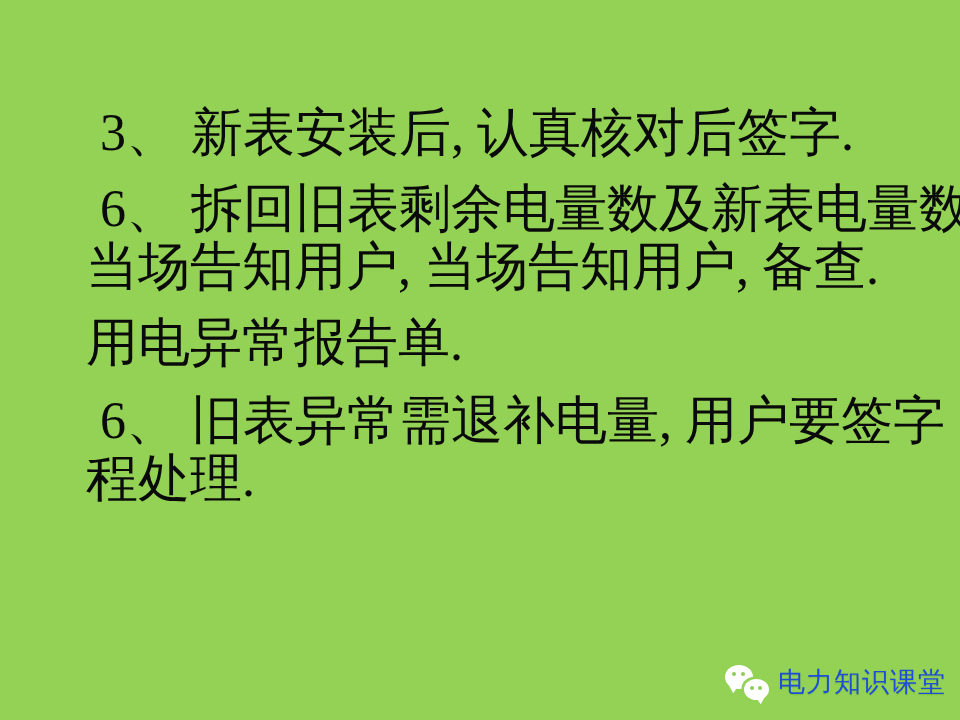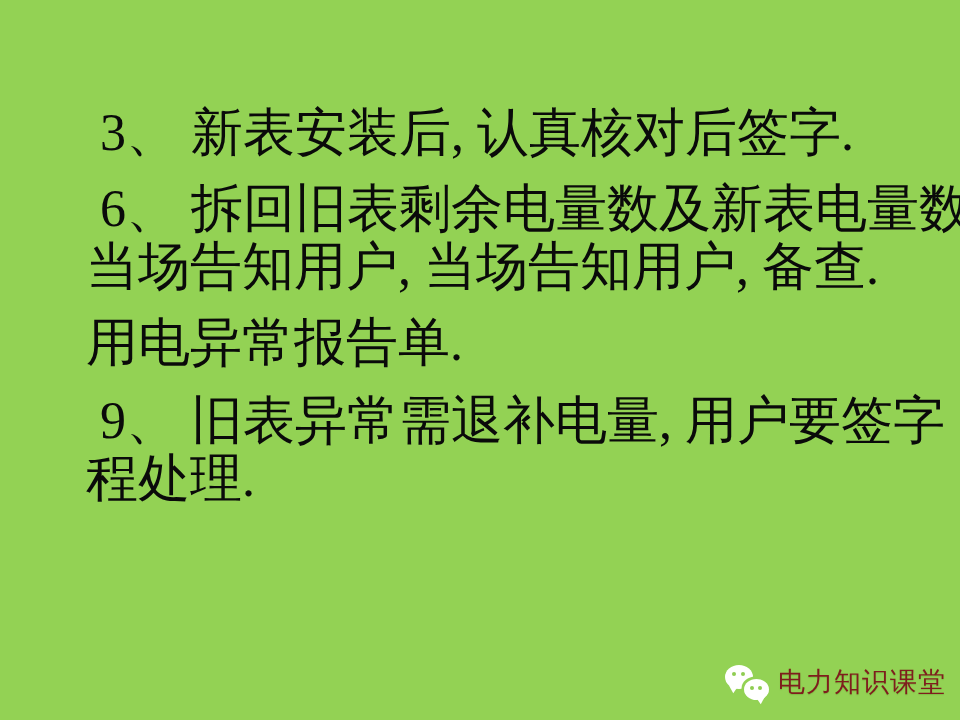--- a/index.html
+++ b/index.html
@@ -136,21 +136,21 @@
     height: 4px;
     border-radius: 50%;
     background: #8fcd52;
   }
   .wechat-icon .eye-b1 { left: 7px;  top: 8px; }
   .wechat-icon .eye-b2 { left: 16px; top: 8px; }
   .wechat-icon .eye-f1 { right: 15px; bottom: 10px; }
   .wechat-icon .eye-f2 { right: 7px;  bottom: 10px; }
 
   .watermark-text {
-    color: #7f1d1d;
+    color: #1d4ed8;
     font-size: 27px;
     line-height: 30px;
     letter-spacing: 1px;
     white-space: nowrap;
     font-family: "Liberation Sans", "DejaVu Sans", sans-serif;
     text-shadow: 0 1px 1px rgba(90,150,40,0.35);
   }
 </style>
 </head>
 <body>
@@ -167,21 +167,21 @@
     <div class="list-item item-4">
       <span class="para-line lead-indent">6、 拆回旧表剩余电量数及新表电量数</span>
       <span class="para-line">当场告知用户, 当场告知用户, 备查.</span>
     </div>
 
     <div class="list-item item-5">
       <span class="para-line">用电异常报告单.</span>
     </div>
 
     <div class="list-item item-6">
-      <span class="para-line lead-indent">9、 旧表异常需退补电量, 用户要签字</span>
+      <span class="para-line lead-indent">6、 旧表异常需退补电量, 用户要签字</span>
       <span class="para-line">程处理.</span>
     </div>
 
   </div>
 
   <div class="watermark">
     <span class="wechat-icon">
       <span class="bubble-back"></span>
       <span class="eye eye-b1"></span>
       <span class="eye eye-b2"></span>

